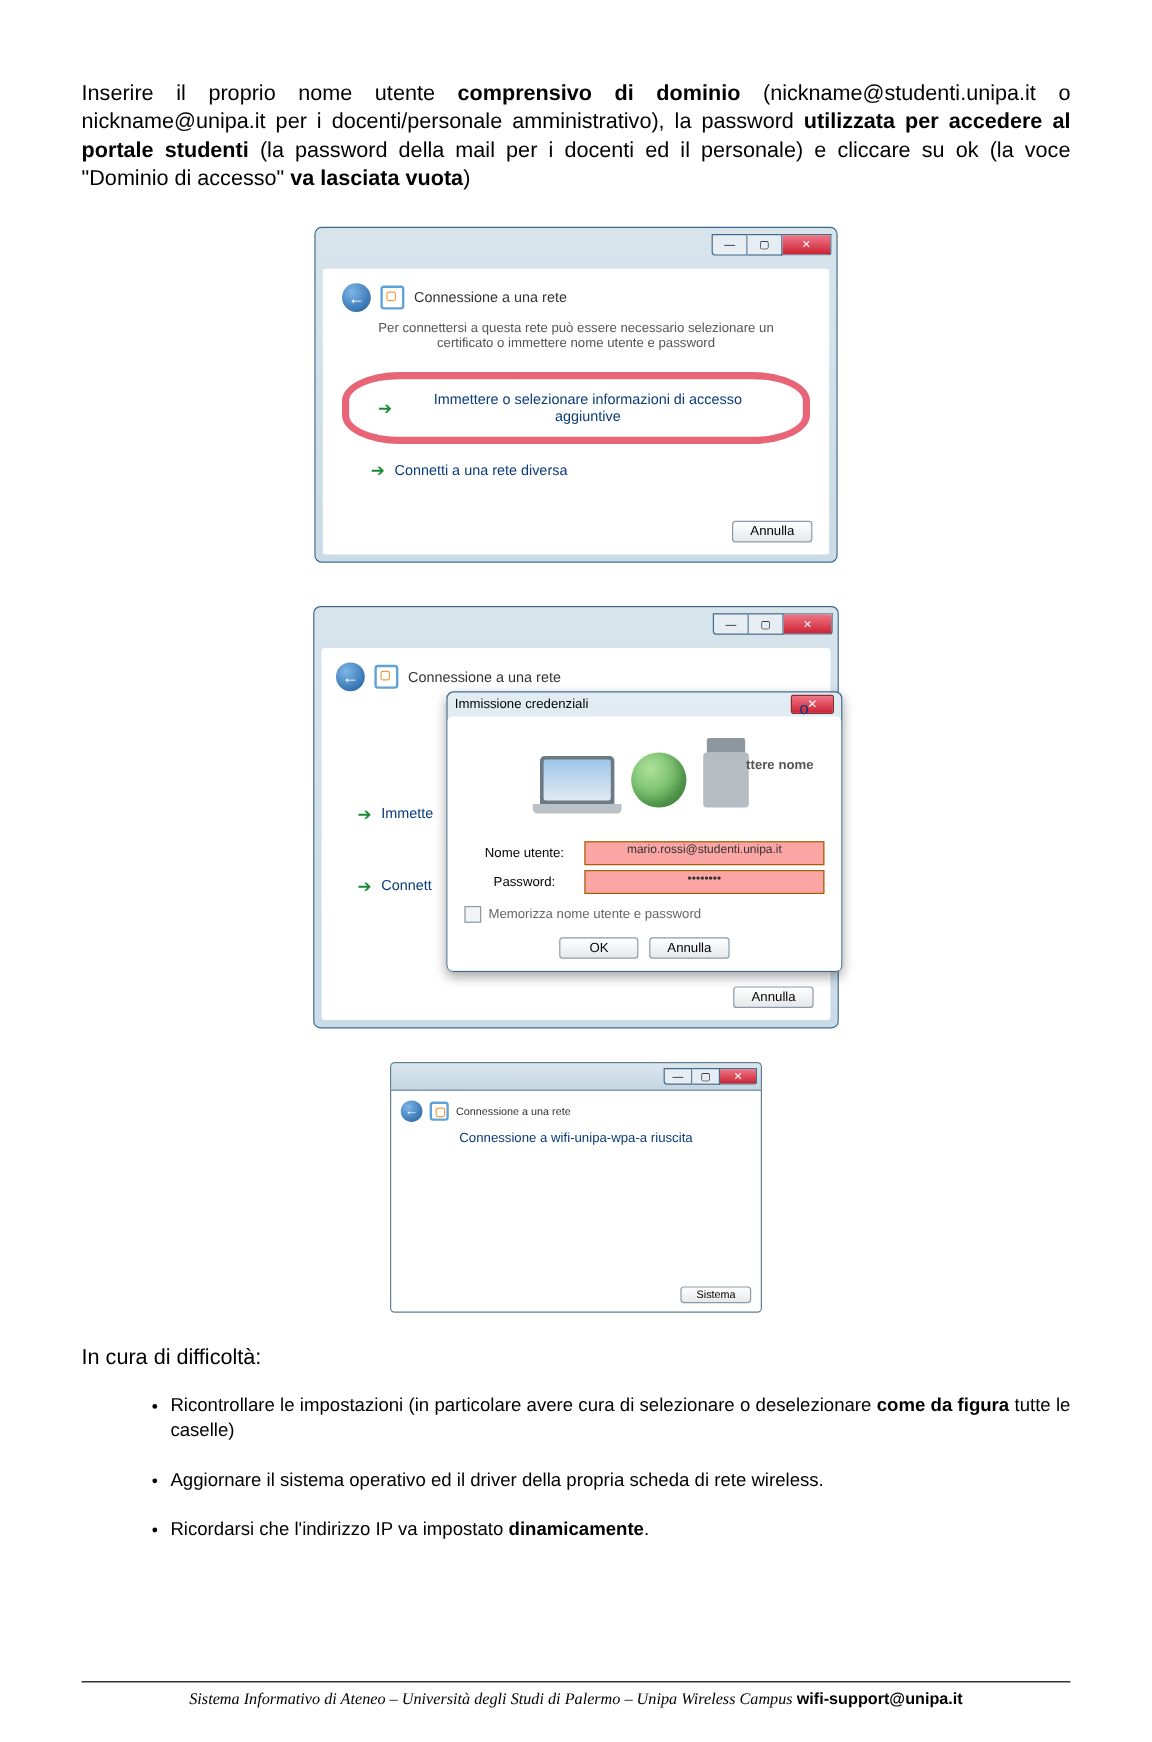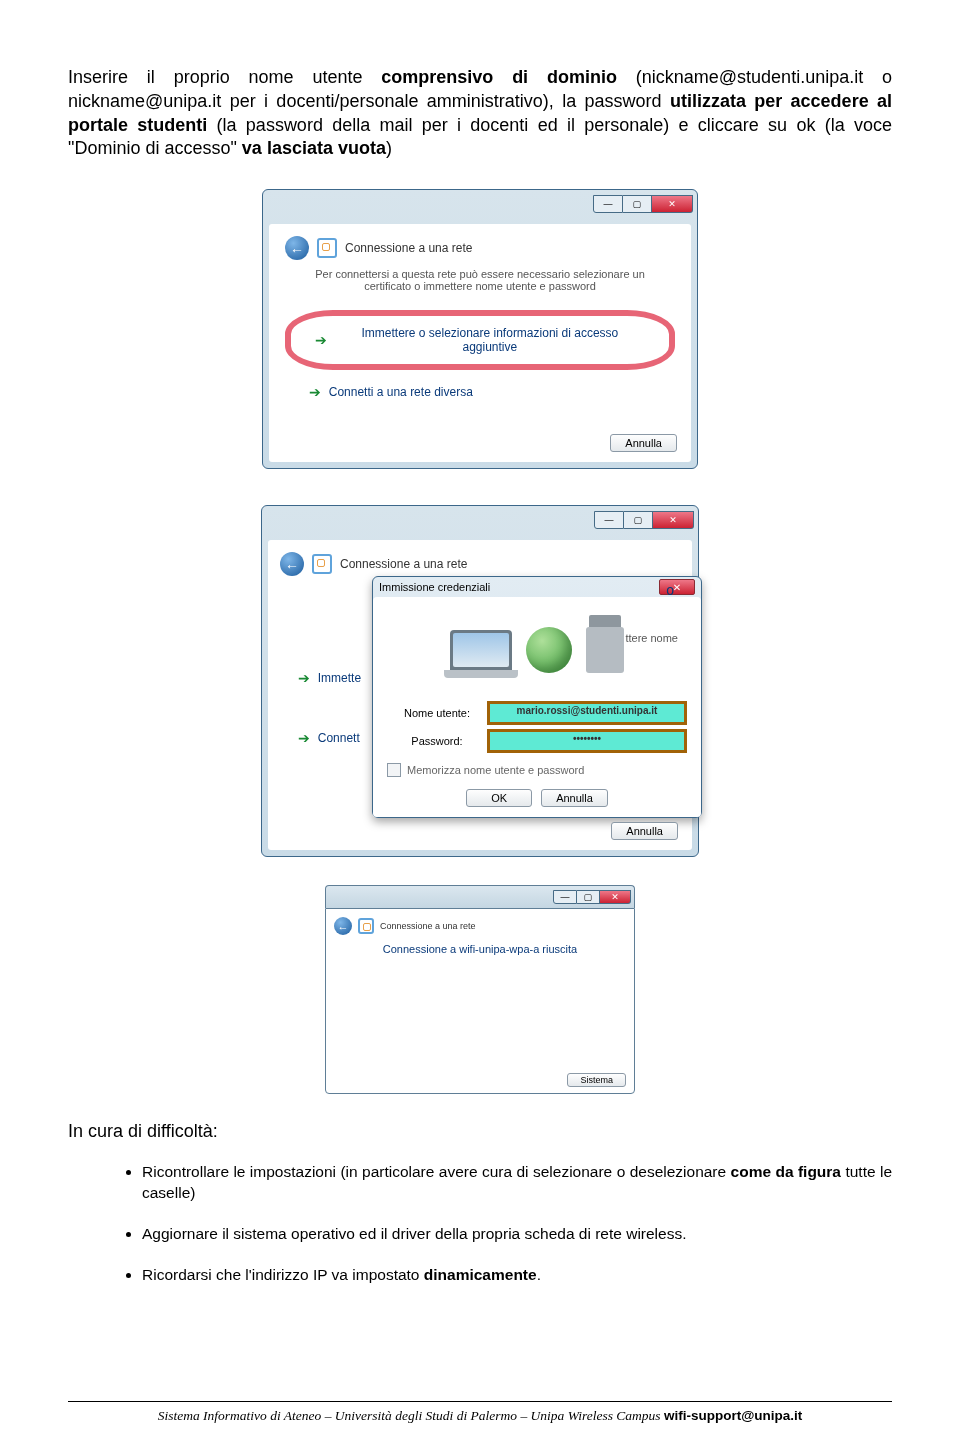--- a/index.html
+++ b/index.html
@@ -102,21 +102,21 @@
     margin:6px 0 14px 0;
   }
   .laptop { width:62px;height:40px;background:#6b7a85;border-radius:4px 4px 0 0;position:relative;}
   .laptop::after{content:"";position:absolute;bottom:-8px;left:-6px;width:74px;height:8px;background:#bac1c7;border-radius:0 0 4px 4px;}
   .laptop .scr{position:absolute;inset:3px;background:linear-gradient(#9fc6e8,#dfeaf2);border-radius:2px;}
   .globe{width:46px;height:46px;border-radius:50%;background:radial-gradient(circle at 35% 30%,#aee09a,#3a9c3a);box-shadow:inset -6px -6px 10px rgba(0,0,0,0.2);}
   .tower{width:38px;height:46px;background:#b5bcc2;border-radius:3px;position:relative;}
   .tower::after{content:"";position:absolute;top:-12px;left:3px;width:32px;height:12px;background:#8e979e;border-radius:2px 2px 0 0;}
   .field-row{display:flex;align-items:center;margin:4px 0;}
   .field-row label{width:100px;color:#000;}
-  .field-row .val{flex:1;background:#5eead4;border:3px solid #a16207;height:16px;padding:1px 4px;font-size:10px;color:#333;font-weight:bold;}
+  .field-row .val{flex:1;background:#fca5a5;border:1px solid #a16207;height:16px;padding:1px 4px;font-size:10px;color:#333;}
   .check-row{display:flex;align-items:center;gap:6px;margin:10px 0 12px 0;color:#666;}
   .check-sq{width:12px;height:12px;border:1px solid #8b99a6;background:#f2f4f6;}
   .btn-row{text-align:center;}
   .small-win {
     display:inline-block;
     font-family: "Segoe UI", Tahoma, sans-serif;
   }
   .small-win .tbar{
     height:22px;background:linear-gradient(#dbe7ef,#c4d6e2);border:1px solid #5f7e96;border-bottom:none;border-radius:4px 4px 0 0;
     display:flex;justify-content:flex-end;align-items:center;padding:0 3px;
@@ -243,21 +243,21 @@
                   <span>Memorizza nome utente e password</span>
                 </div>
                 <div class="btn-row">
                   <button class="btn7" style="padding:2px 24px;margin-right:6px;">OK</button>
                   <button class="btn7">Annulla</button>
                 </div>
               </div>
             </div>
 
             <span style="position:absolute;top:-2px;right:6px;color:#0a3a7a;font-size:14px;">o</span>
-            <span style="position:absolute;top:48px;right:2px;color:#555;font-size:11px;">ttere nome</span>
+            <span style="position:absolute;top:48px;right:2px;color:#555;font-size:11px;font-weight:bold;">ttere nome</span>
           </div>
 
           <div style="position:absolute;bottom:10px;right:14px;">
             <button class="btn7">Annulla</button>
           </div>
         </div>
       </div>
     </div>
   </div>
 

